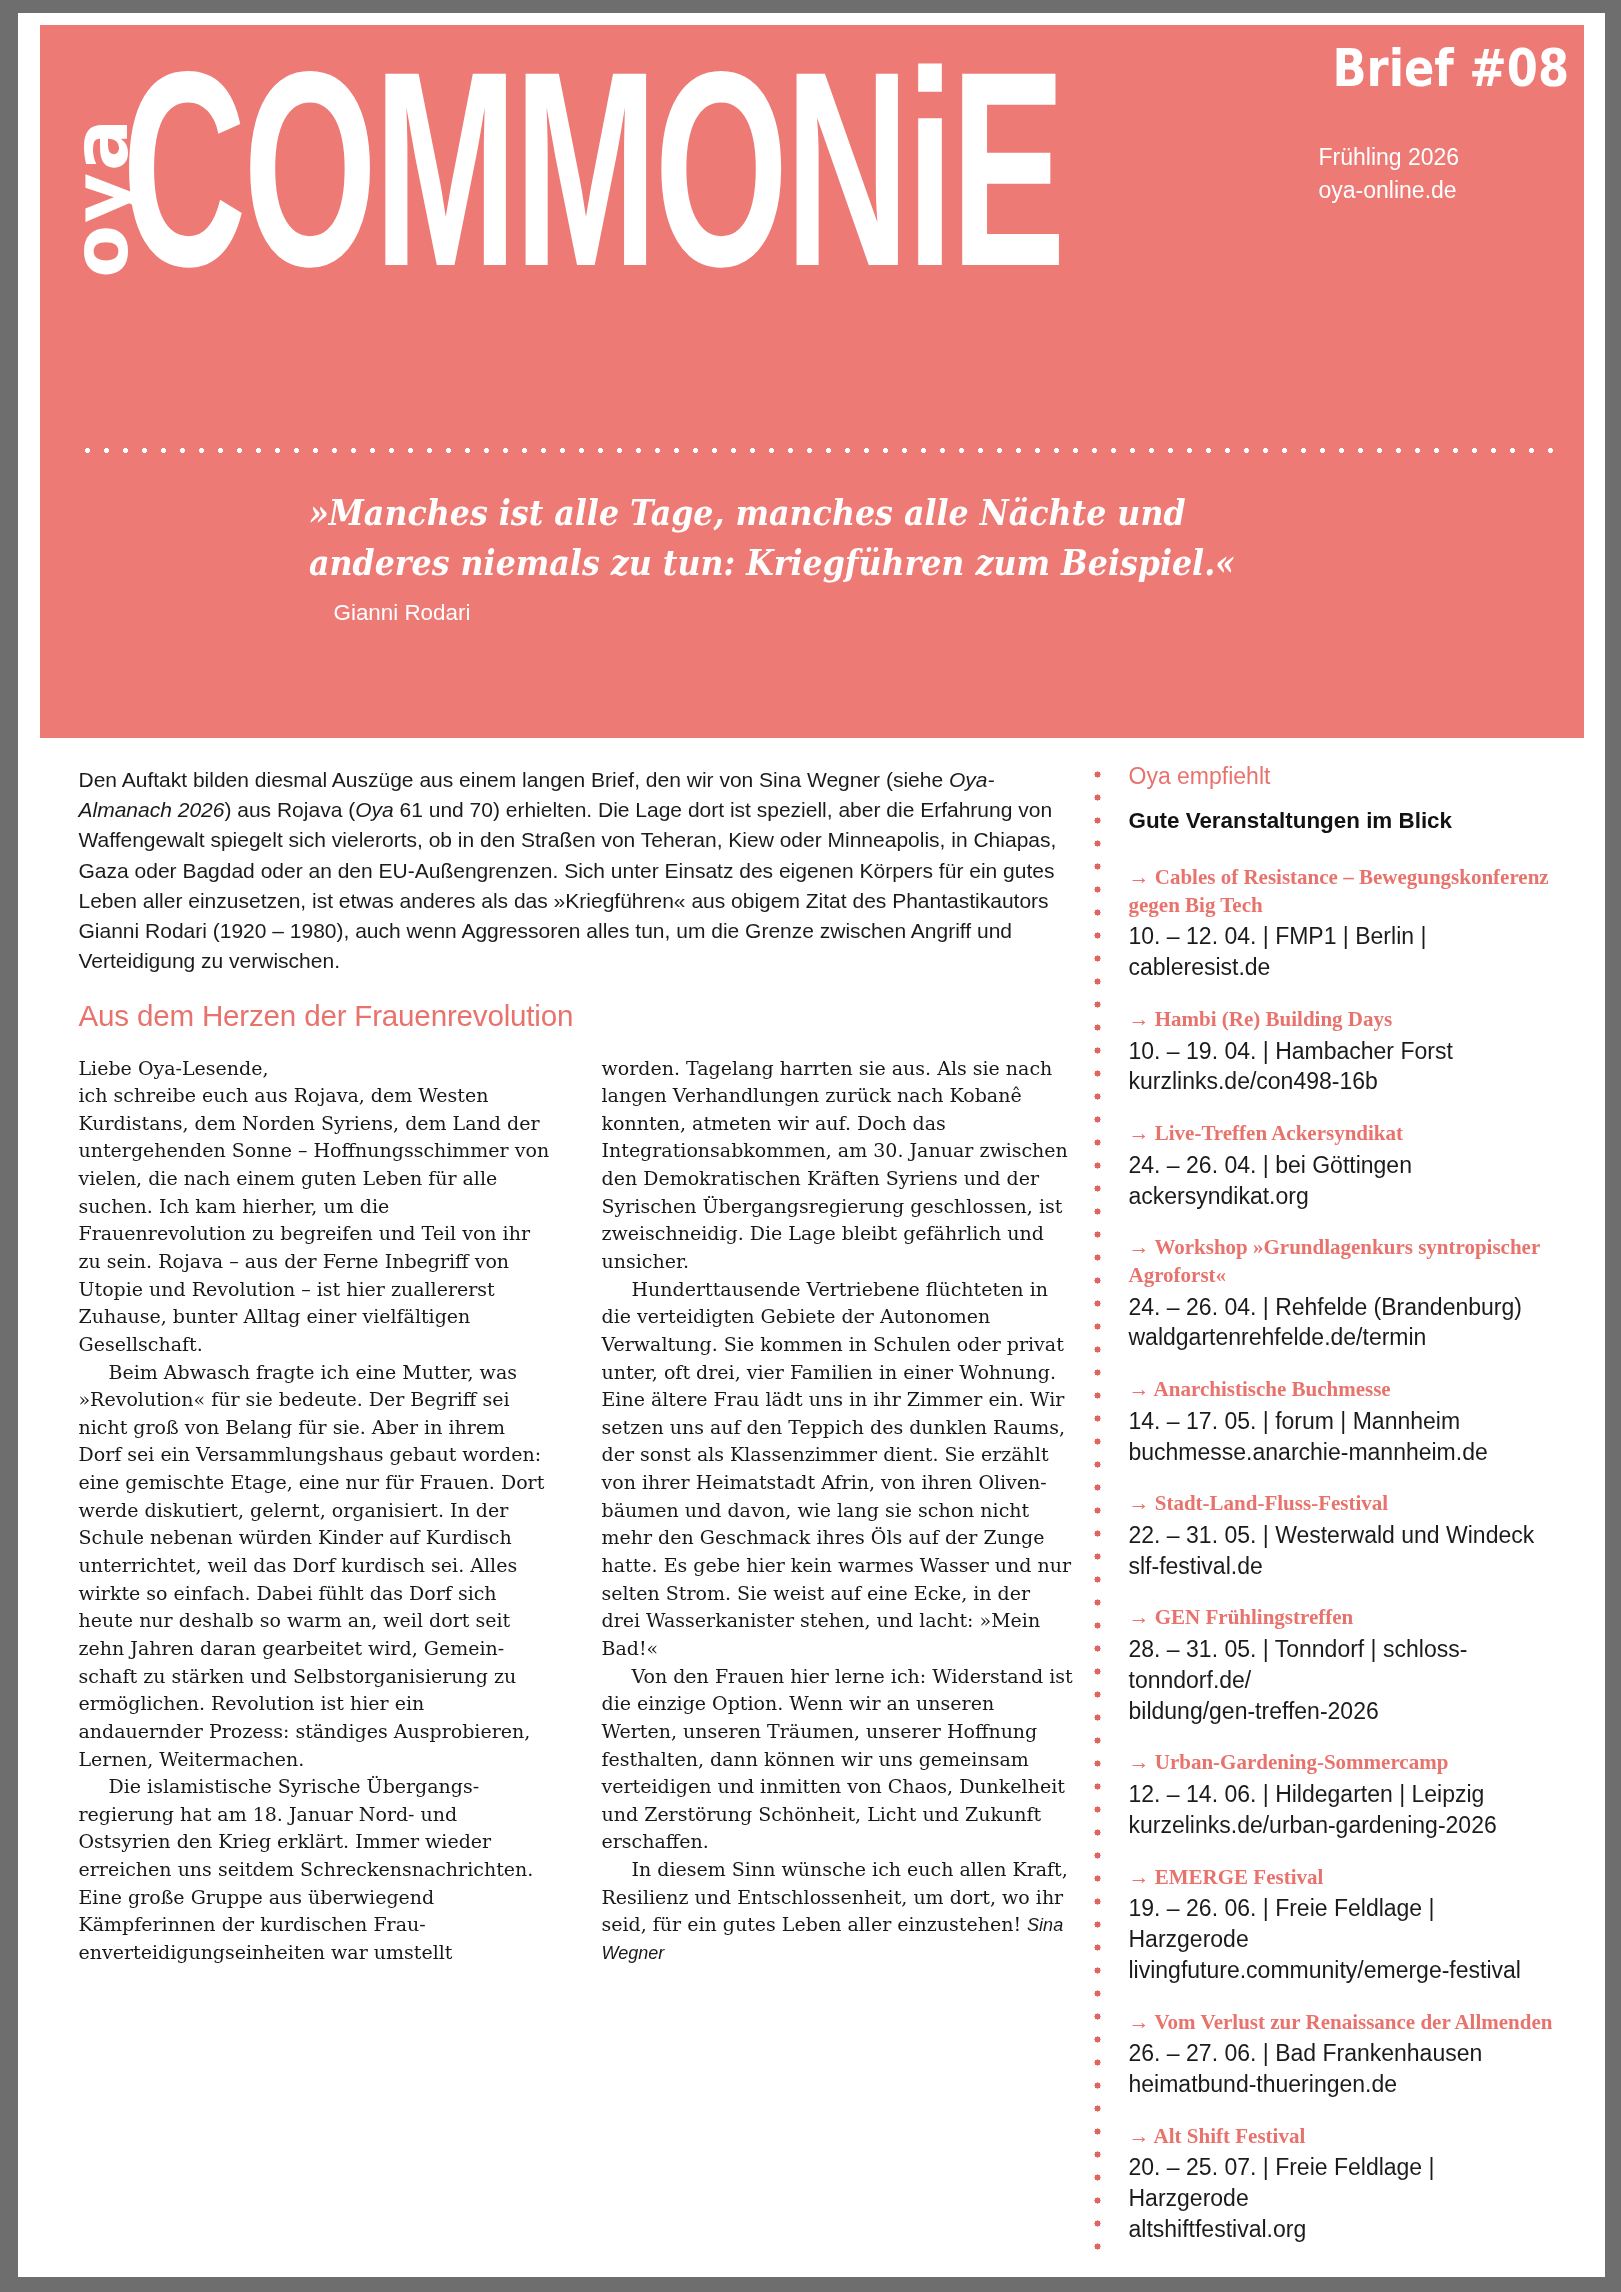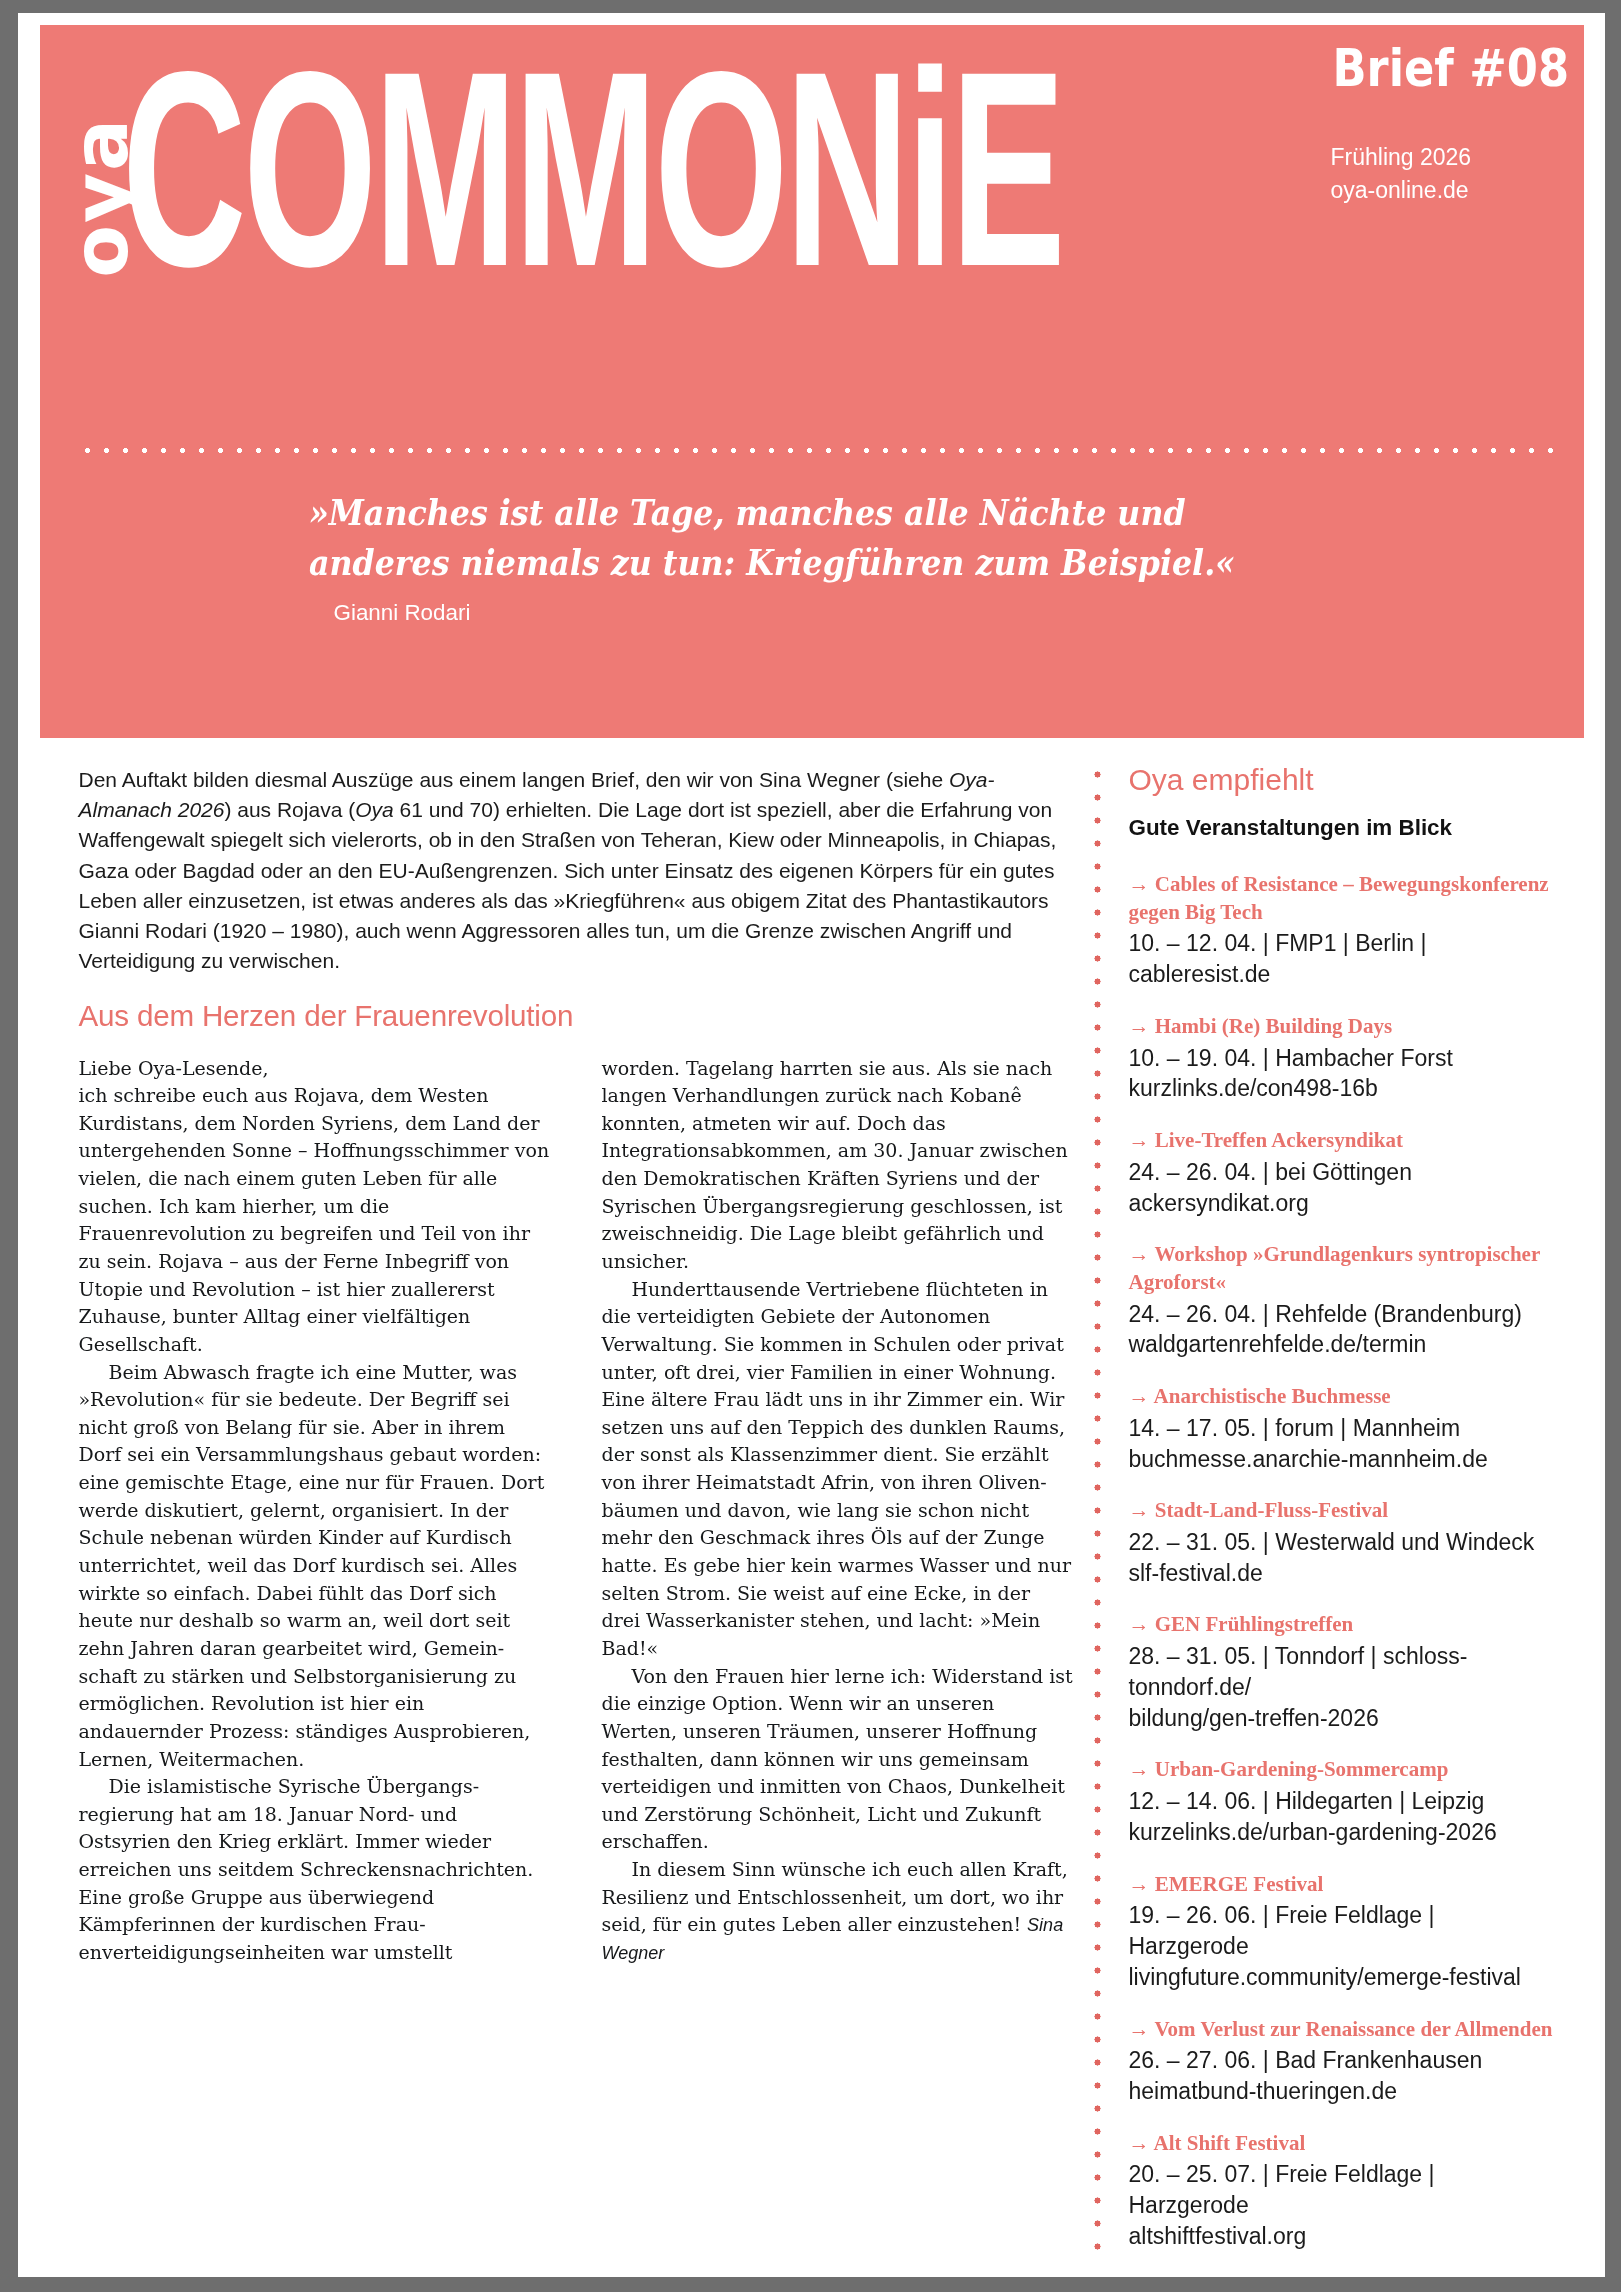--- a/index.html
+++ b/index.html
@@ -46,21 +46,21 @@
   .brief {
     position:absolute; right:14.3px; top:12.5px;
     color:#fff; font-weight:700;
     font-family:"DejaVu Sans", sans-serif;
     font-size:52px; letter-spacing:0px;
     transform: scaleX(0.86);
     transform-origin: right top;
     white-space:nowrap;
   }
   .meta {
-    position:absolute; right:20px; top:116px;
+    position:absolute; right:32px; top:116px;
     color:#ffffff; text-align:left;
     font-family:"Liberation Sans", sans-serif;
     font-size:23px; line-height:1.42;
     width:233px;
   }
   .dotrow {
     position:absolute; left:38px; right:19.7px; top:421px; height:9px;
     background-image: radial-gradient(circle, #ffffff 0 2.3px, rgba(255,255,255,0) 2.6px);
     background-size: 19px 9px;
     background-repeat: repeat-x;
@@ -137,21 +137,21 @@
     background-position: 50% 0;
   }
 
   
   .sidebar {
     position:absolute; left:1089px; top:10.7px; width:430px;
   }
   .sb-title {
     color:#e8736d;
     font-family:"Liberation Sans", sans-serif;
-    font-size:30px; font-weight:400;
+    font-size:23px; font-weight:400;
     margin-bottom:18px;
   }
   .sb-sub {
     color:#121212;
     font-family:"Liberation Sans", sans-serif;
     font-weight:700; font-size:22.4px;
     margin-bottom:30px;
   }
   .ev { margin-bottom:23px; }
   .ev-title {

